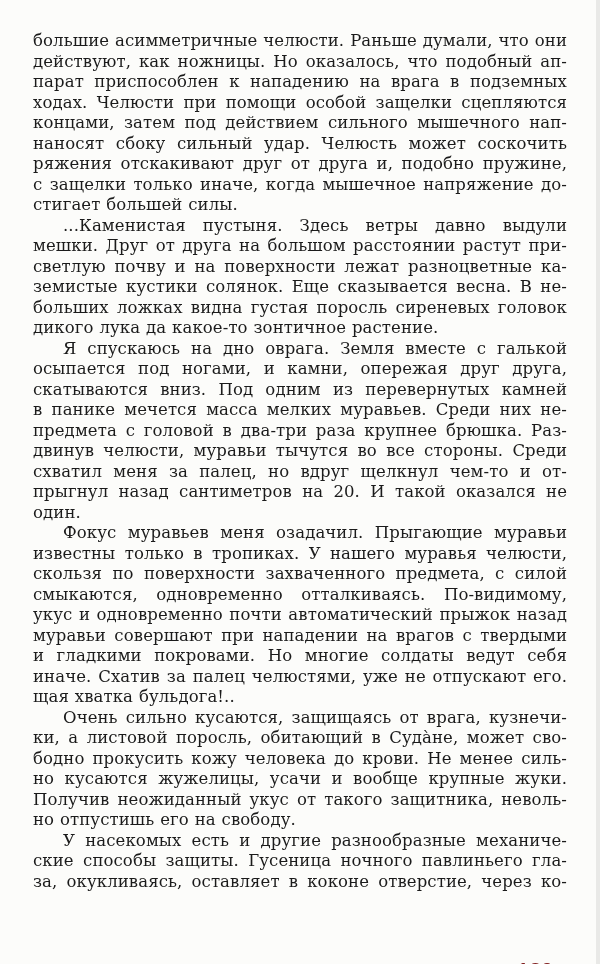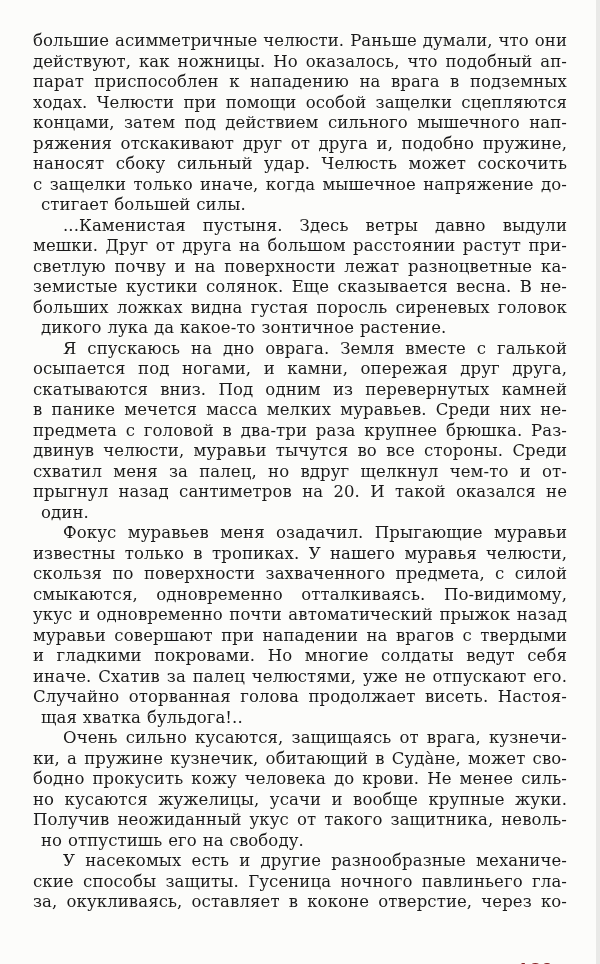--- a/index.html
+++ b/index.html
@@ -34,21 +34,20 @@
     text-align-last: justify;
     white-space: nowrap;           
     letter-spacing: 0.1px;
     word-spacing: 0.5px;
   }
   .line {
     white-space: normal;
   }
   .line.end {
     text-align-last: left;
-    margin-left: 8px;
   }
   .line.indent {
     text-indent: 30px;
   }
   .page-number {
     position: absolute;
     top: 960px;
     right: 42px;
     font-size: 16px;
     font-weight: bold;
@@ -59,22 +58,22 @@
 </head>
 <body>
 
 <div class="page">
   <div class="text-block">
       <div class="line">большие асимметричные челюсти. Раньше думали, что они</div>
       <div class="line">действуют, как ножницы. Но оказалось, что подобный ап-</div>
       <div class="line">парат приспособлен к нападению на врага в подземных</div>
       <div class="line">ходах. Челюсти при помощи особой защелки сцепляются</div>
       <div class="line">концами, затем под действием сильного мышечного нап-</div>
+      <div class="line">наносят сбоку сильный удар. Челюсть может соскочить</div>
       <div class="line">ряжения отскакивают друг от друга и, подобно пружине,</div>
-      <div class="line">наносят сбоку сильный удар. Челюсть может соскочить</div>
       <div class="line">с защелки только иначе, когда мышечное напряжение до-</div>
       <div class="line end">стигает большей силы.</div>
       <div class="line indent">...Каменистая пустыня. Здесь ветры давно выдули</div>
       <div class="line">мешки. Друг от друга на большом расстоянии растут при-</div>
       <div class="line">светлую почву и на поверхности лежат разноцветные ка-</div>
       <div class="line">земистые кустики солянок. Еще сказывается весна. В не-</div>
       <div class="line">больших ложках видна густая поросль сиреневых головок</div>
       <div class="line end">дикого лука да какое-то зонтичное растение.</div>
       <div class="line indent">Я спускаюсь на дно оврага. Земля вместе с галькой</div>
       <div class="line">осыпается под ногами, и камни, опережая друг друга,</div>
@@ -86,24 +85,23 @@
       <div class="line">прыгнул назад сантиметров на 20. И такой оказался не</div>
       <div class="line end">один.</div>
       <div class="line indent">Фокус муравьев меня озадачил. Прыгающие муравьи</div>
       <div class="line">известны только в тропиках. У нашего муравья челюсти,</div>
       <div class="line">скользя по поверхности захваченного предмета, с силой</div>
       <div class="line">смыкаются, одновременно отталкиваясь. По-видимому,</div>
       <div class="line">укус и одновременно почти автоматический прыжок назад</div>
       <div class="line">муравьи совершают при нападении на врагов с твердыми</div>
       <div class="line">и гладкими покровами. Но многие солдаты ведут себя</div>
       <div class="line">иначе. Схатив за палец челюстями, уже не отпускают его.</div>
-      <div class="line">Случайно оторванная голова продолжает висеть. Настоя-</div>
       <div class="line end">щая хватка бульдога!..</div>
       <div class="line indent">Очень сильно кусаются, защищаясь от врага, кузнечи-</div>
-      <div class="line">ки, а пружине кузнечик, обитающий в Суда̀не, может сво-</div>
+      <div class="line">ки, а листовой поросль, обитающий в Суда̀не, может сво-</div>
       <div class="line">бодно прокусить кожу человека до крови. Не менее силь-</div>
       <div class="line">но кусаются жужелицы, усачи и вообще крупные жуки.</div>
       <div class="line">Получив неожиданный укус от такого защитника, неволь-</div>
       <div class="line end">но отпустишь его на свободу.</div>
       <div class="line indent">У насекомых есть и другие разнообразные механиче-</div>
       <div class="line">ские способы защиты. Гусеница ночного павлиньего гла-</div>
       <div class="line">за, окукливаясь, оставляет в коконе отверстие, через ко-</div>
     </div>
   <div class="page-number">189</div>
 </div>

